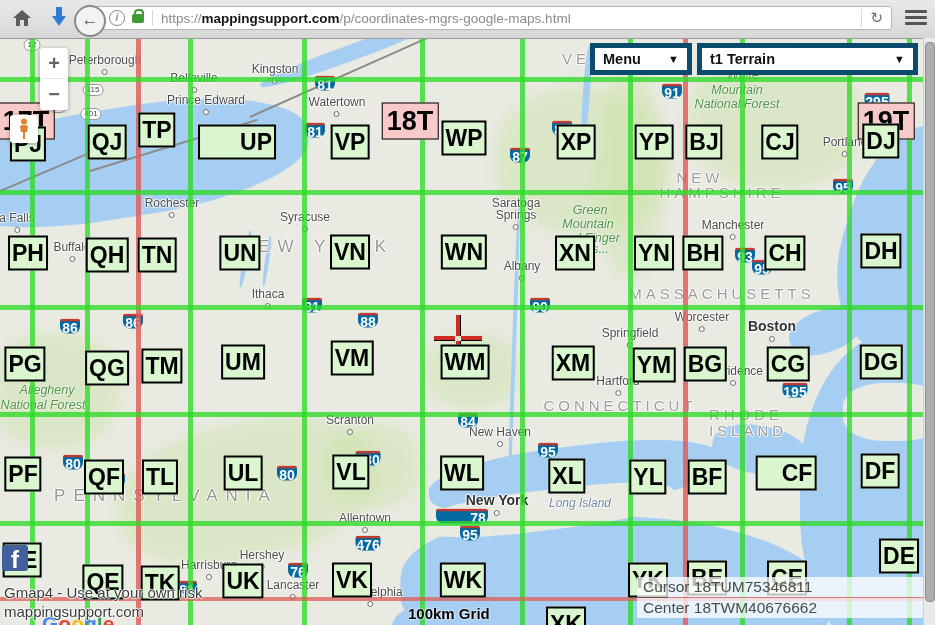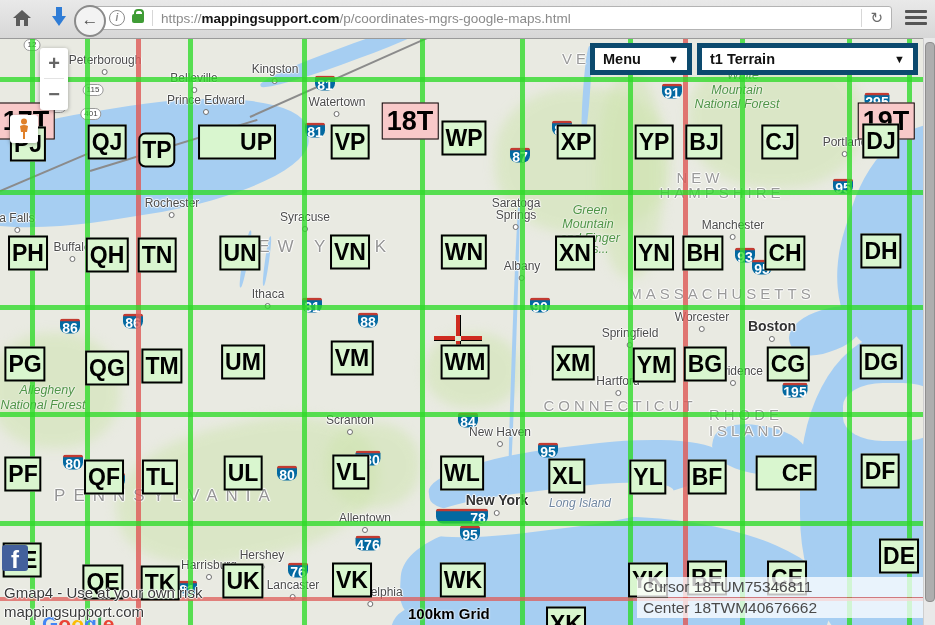--- a/index.html
+++ b/index.html
@@ -287,21 +287,21 @@
 
     <div class="xh v" style="left:456px;top:277px;height:21px;"></div>
     <div class="xh v" style="left:456px;top:303px;height:9px;"></div>
     <div class="xh h" style="left:434px;top:298px;"></div>
     <div class="xh h" style="left:461px;top:298px;"></div>
 
     <div>
 
     <div class="cell" style="left: 28px; top: 106px;">PJ</div>
         <div class="cell" style="left: 107px; top: 104px;">QJ</div>
-        <div class="cell" style="left: 157px; top: 112px; border-radius: 7px;">TP</div>
+        <div class="cell" style="left: 157px; top: 92px;">TP</div>
         <div class="cell" style="left: 237px; top: 104px; padding-left: 40px;">UP</div>
         <div class="cell" style="left: 350px; top: 104px;">VP</div>
         <div class="cell" style="left: 464px; top: 100px;">WP</div>
         <div class="cell" style="left: 576px; top: 104px;">XP</div>
         <div class="cell" style="left: 654px; top: 104px;">YP</div>
         <div class="cell" style="left: 704px; top: 104px;">BJ</div>
         <div class="cell" style="left: 780px; top: 104px;">CJ</div>
         <div class="cell" style="left: 881px; top: 103px;">DJ</div>
         <div class="cell" style="left: 28px; top: 215px;">PH</div>
         <div class="cell" style="left: 107px; top: 217px;">QH</div>

